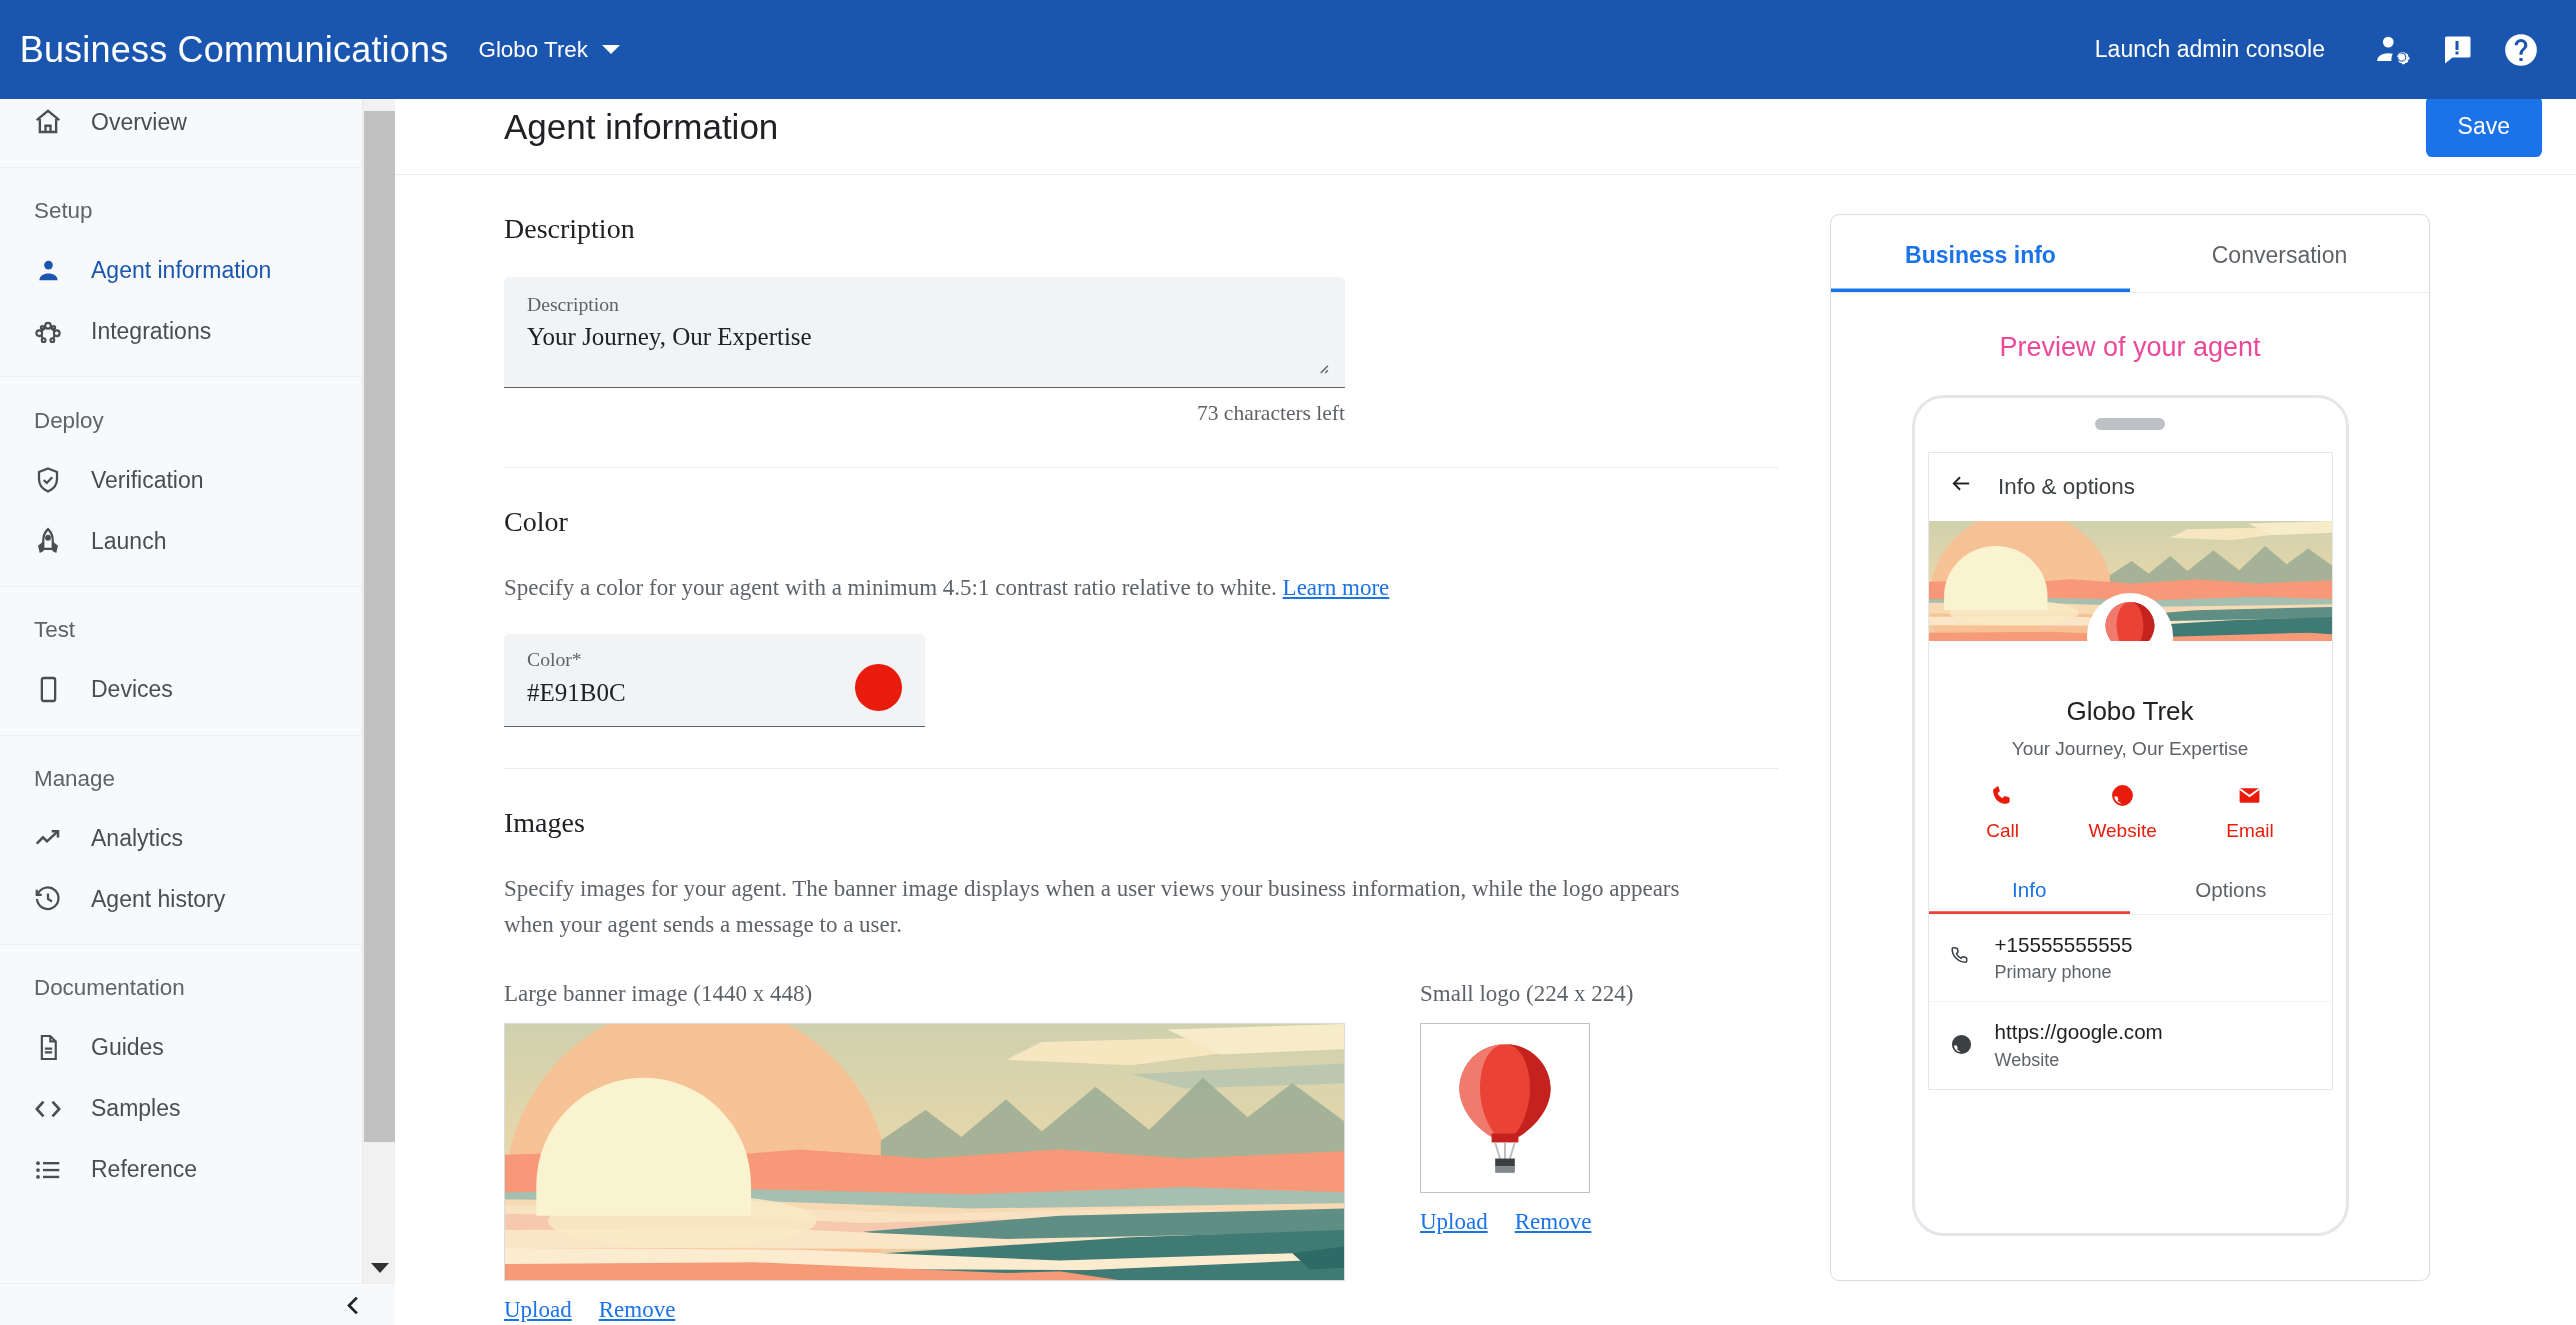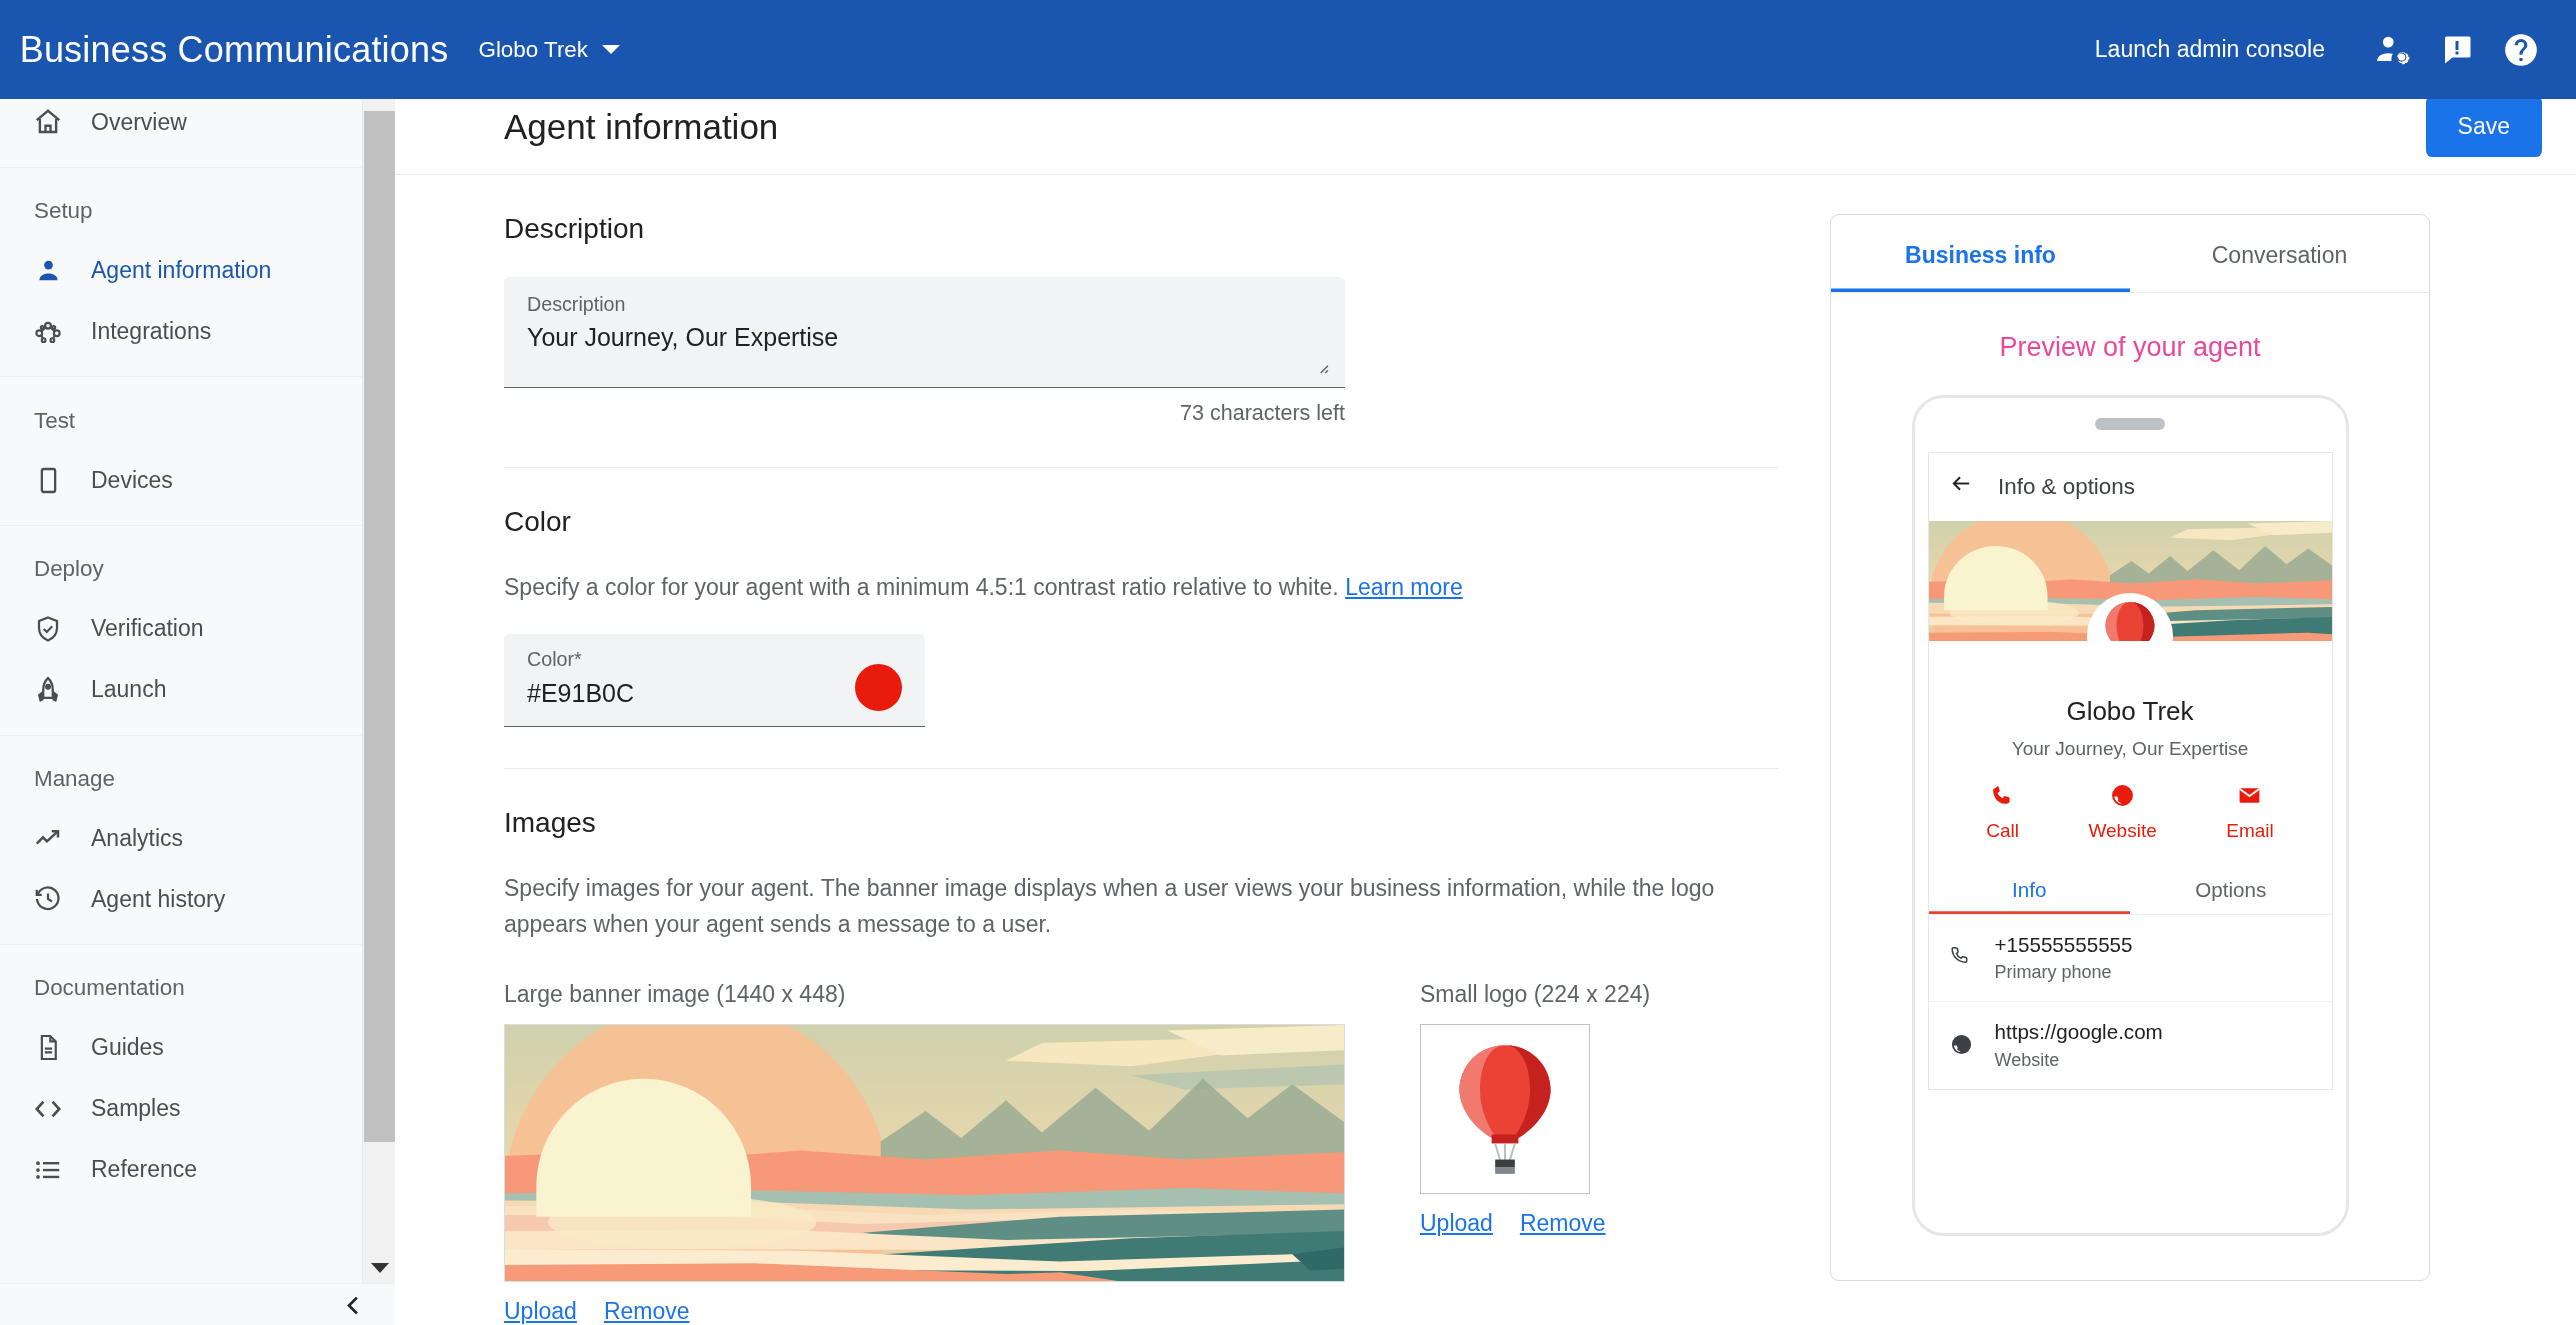--- a/index.html
+++ b/index.html
@@ -98,21 +98,21 @@
   .page-title { font-size: 35px; color: #202124; font-weight: 400; }
   .save-btn {
     margin-left: auto; background: #1a73e8; color: #fff;
     border: none; border-radius: 6.3px; font-size: 23px;
     padding: 0 32px; height: 61px; cursor: pointer;
     font-family: "Liberation Sans", sans-serif;
   }
 
   .content-wrap { display: flex; }
   .form-col { width: 1383px; padding: 0 0 0 109px; }
-  .section { border-bottom: 0.9px solid #e8eaed; padding: 38px 50px 41px 0; }
+  .section { border-bottom: 0.9px solid #e8eaed; padding: 38px 50px 41px 0; font-family: Liberation Serif, serif; }
   .section.last { border-bottom: none; }
   .section-title { font-size: 28px; color: #202124; font-weight: 500; margin-bottom: 32px; }
   .section-desc { font-size: 23px; color: #5f6368; line-height: 1.55; max-width: 1280px; }
   .link { color: #1a73e8; text-decoration: underline; cursor: pointer; }
 
   .filled-field {
     background: #f1f3f4; border-bottom: 0.9px solid #5f6368;
     border-radius: 5.4px 5.4px 0 0; position: relative;
   }
   .field-desc { width: 841px; height: 111px; padding: 16px 23px 0 23px; }
@@ -254,51 +254,51 @@
             <circle cx="7.5" cy="8.5" r="1.2"></circle>
               <circle cx="16.5" cy="8.5" r="1.2"></circle>
             <path d="M10 8.5L6.7 11.3M14 8.5l3.3 2.8M6.6 14.8l1.3 2.4M17.4 14.8l-1.3 2.4"></path>
           </svg>
         </span>
         <span>Integrations</span>
       </div>
     </div>
 
     <div class="nav-group">
-      <div class="group-label">Test</div>
-      <div class="nav-item">
-        <span class="ico">
-          <svg width="29" height="29" viewBox="0 0 24 24" fill="none" stroke="#4a4e52" stroke-width="1.9">
-            <rect x="6.5" y="2.5" width="11" height="19" rx="1.6"></rect>
-          </svg>
-        </span>
-        <span>Devices</span>
-      </div>
-    </div>
-
-    <div class="nav-group">
       <div class="group-label">Deploy</div>
       <div class="nav-item">
         <span class="ico">
           <svg width="30" height="30" viewBox="0 0 24 24" fill="none" stroke="#4a4e52" stroke-width="1.8">
             <path d="M12 2.8l7.2 2.8v5.6c0 4.5-3 8.2-7.2 10-4.2-1.8-7.2-5.5-7.2-10V5.6z"></path>
             <path d="M8.6 12l2.4 2.4 4.4-4.6"></path>
           </svg>
         </span>
         <span>Verification</span>
       </div>
       <div class="nav-item">
         <span class="ico">
           <svg width="30" height="30" viewBox="0 0 24 24" fill="none" stroke="#4a4e52" stroke-width="1.8">
             <path d="M12 2.5c2.6 2.5 3.8 5.6 3.8 9.2v6.6H8.2v-6.6c0-3.6 1.2-6.7 3.8-9.2z"></path>
             <circle cx="12" cy="9.4" r="1.5" fill="#4a4e52"></circle>
             <path d="M8.2 13.5L5 16.2l1 4.1 2.2-1.1M15.8 13.5L19 16.2l-1 4.1-2.2-1.1" fill="#4a4e52"></path>
           </svg>
         </span>
         <span>Launch</span>
+      </div>
+    </div>
+
+    <div class="nav-group">
+      <div class="group-label">Test</div>
+      <div class="nav-item">
+        <span class="ico">
+          <svg width="29" height="29" viewBox="0 0 24 24" fill="none" stroke="#4a4e52" stroke-width="1.9">
+            <rect x="6.5" y="2.5" width="11" height="19" rx="1.6"></rect>
+          </svg>
+        </span>
+        <span>Devices</span>
       </div>
     </div>
 
     <div class="nav-group">
       <div class="group-label">Manage</div>
       <div class="nav-item">
         <span class="ico">
           <svg width="30" height="30" viewBox="0 0 24 24" fill="none" stroke="#4a4e52" stroke-width="2">
             <path d="M3 16.5l5-5 3.2 3.2L20 6.5"></path>
               <path d="M15 6.5h5v5"></path>

